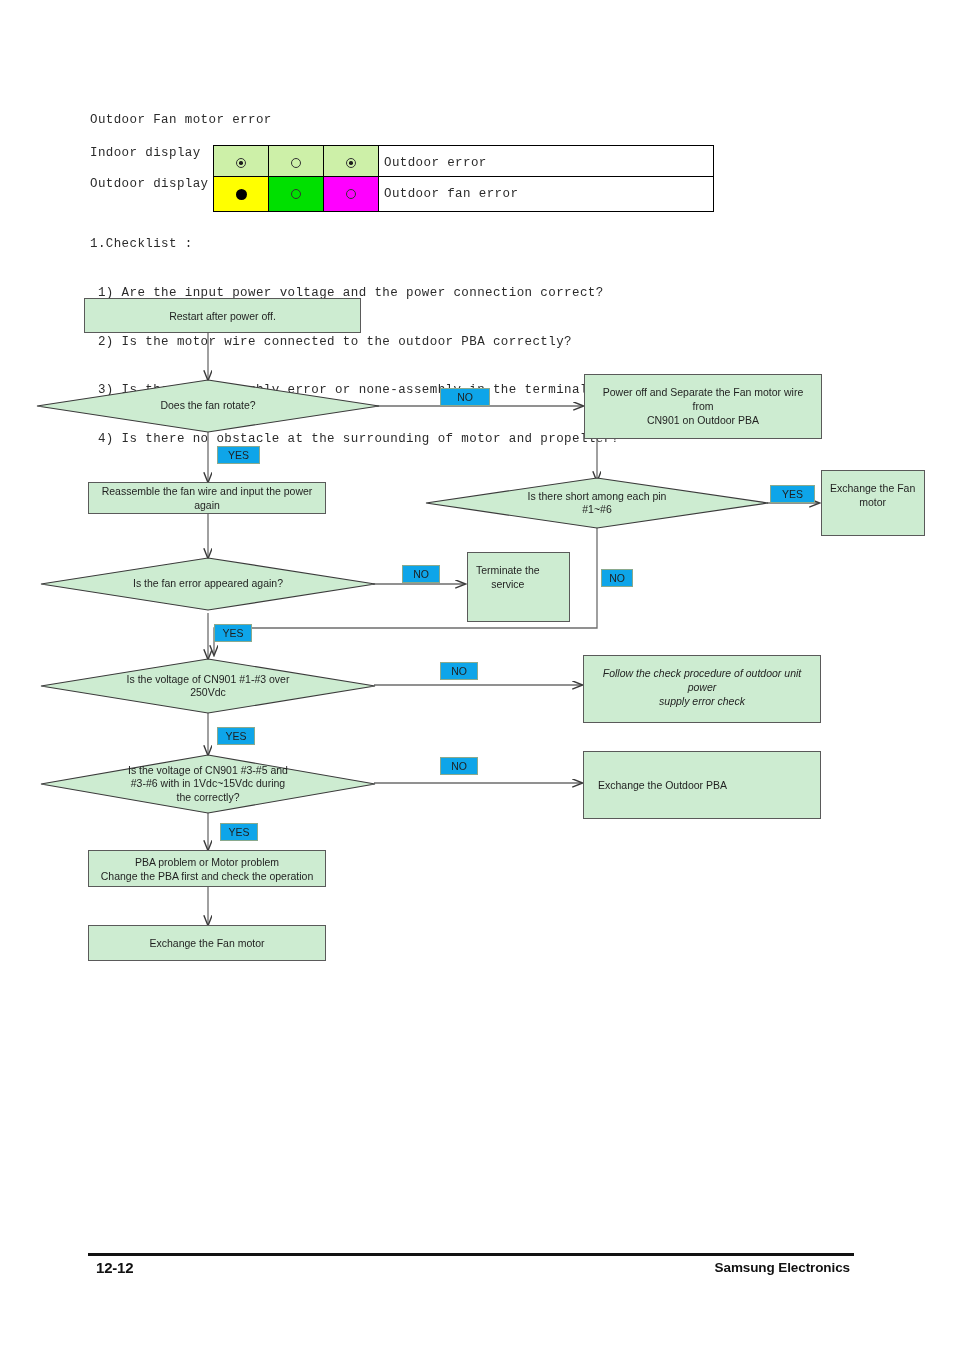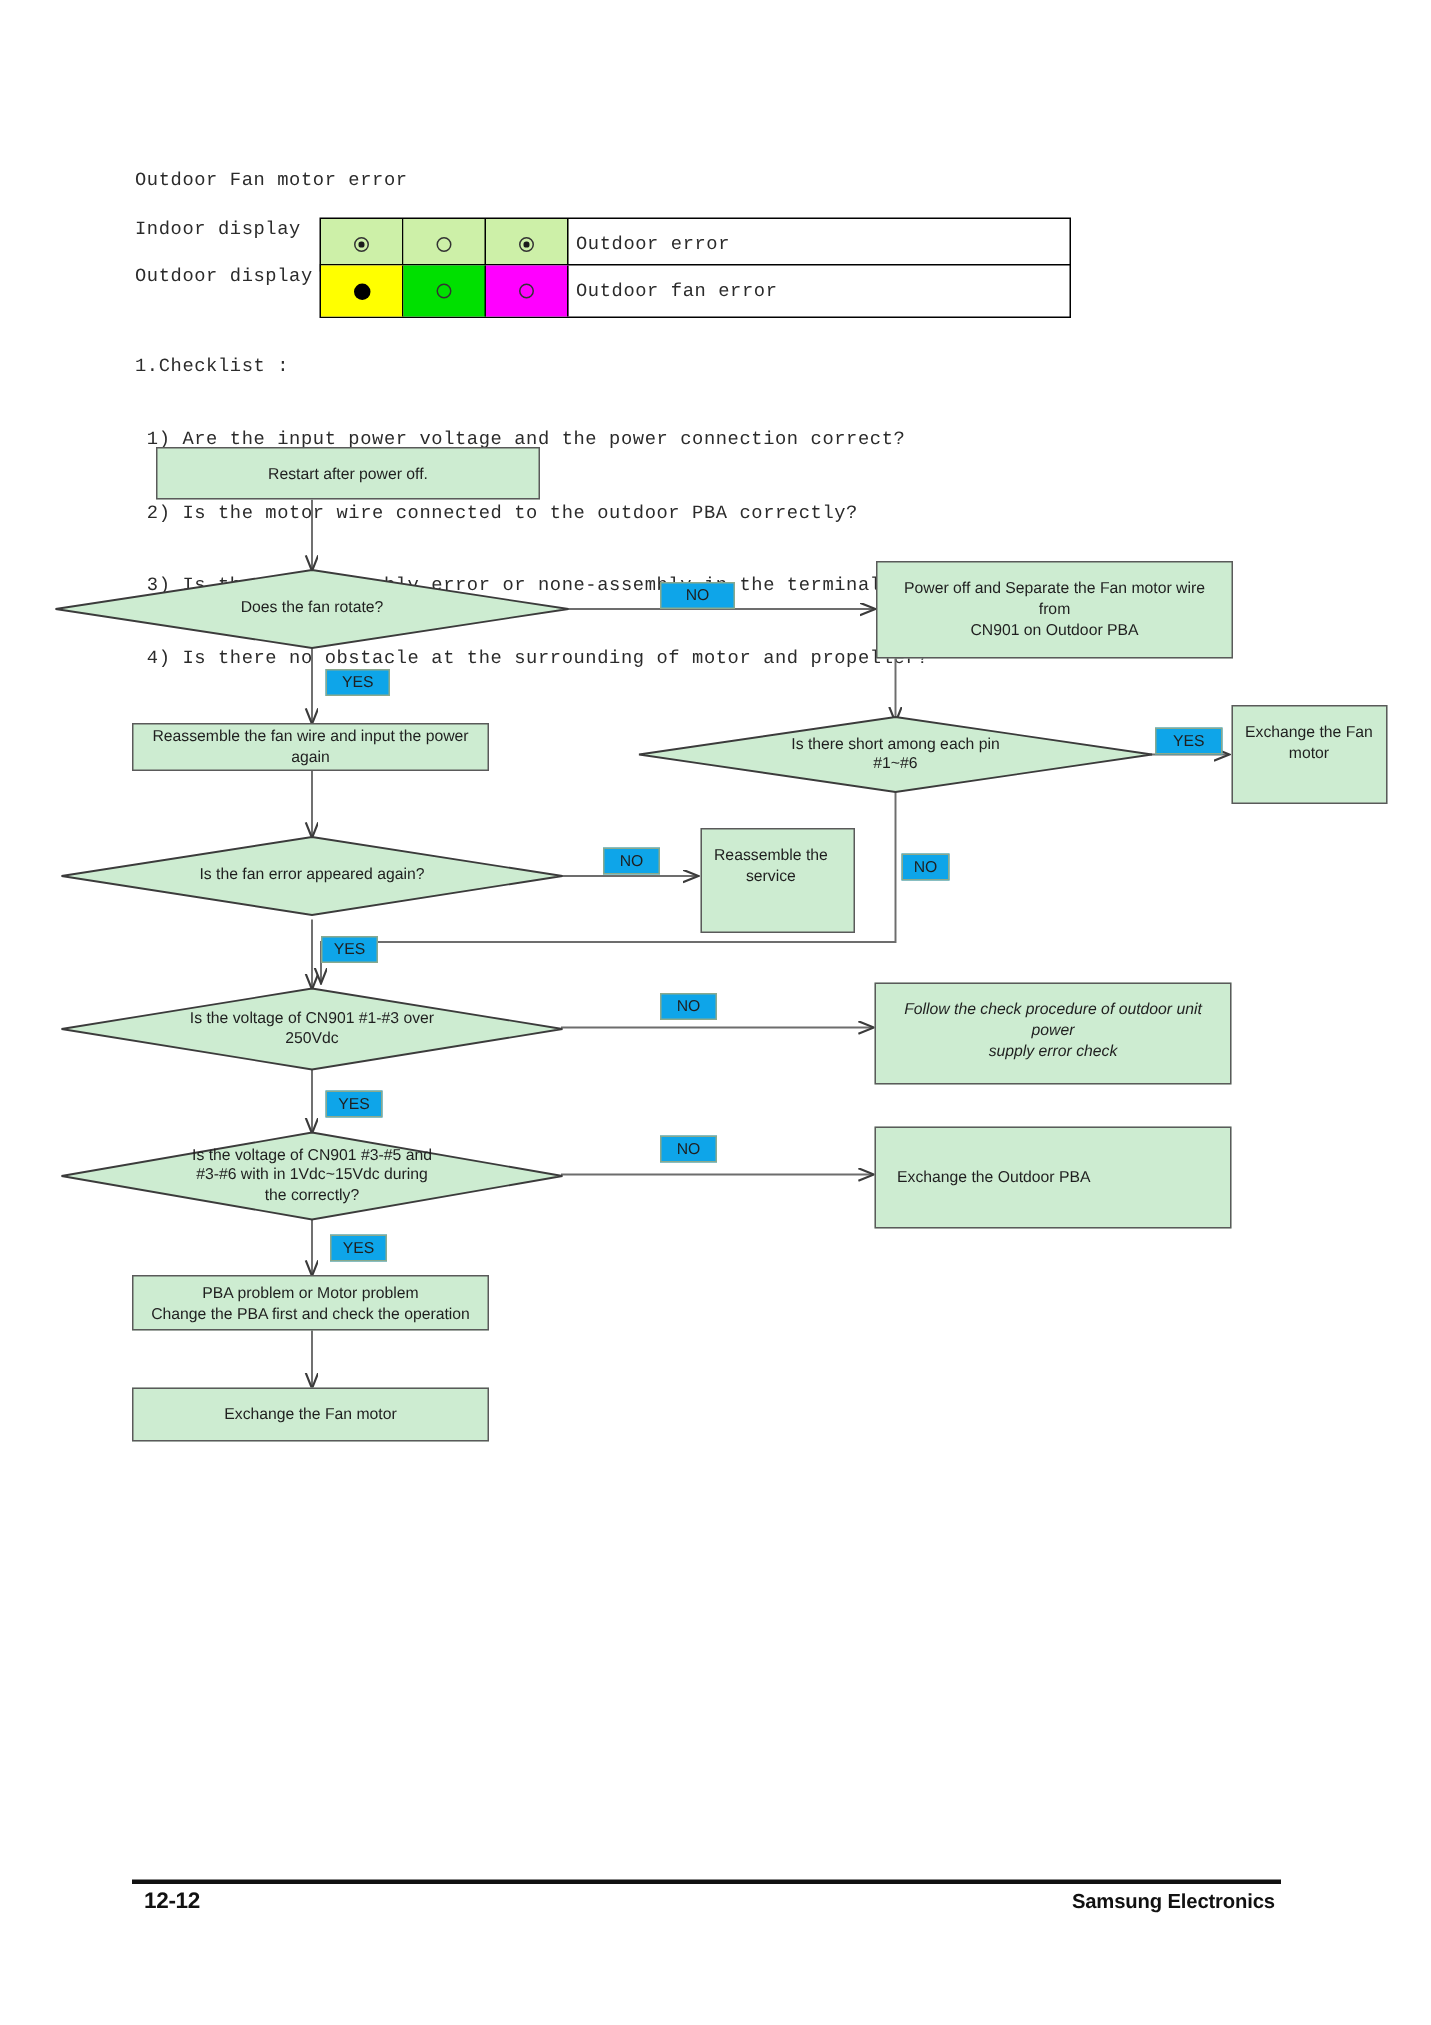--- a/index.html
+++ b/index.html
@@ -275,21 +275,21 @@
     <path d="M597,527 L597,628 L214,628 L214,655"></path>
 
     <path d="M373,584 L465,584"></path>
 
     <path d="M374,685 L582,685"></path>
 
     <path d="M374,783 L582,783"></path>
   </g>
 </svg>
 
-<div class="node center" style="left:104px; top:298px; width:256px; height:35px;justify-content:center;">
+<div class="node center" style="left:84px; top:298px; width:277px; height:35px;justify-content:center;">
   <span>Restart after power off.</span>
 </div>
 
 <div class="diamond" style="left:36px; top:379px; width:344px; height:54px;">
   <svg viewBox="0 0 344 54" preserveAspectRatio="none">
       <polygon points="172,1 343,27 172,53 1,27" fill="#cdecd1" stroke="#3b3b3b" stroke-width="1.2"></polygon>
     </svg>
   <span class="dlabel">Does the fan rotate?</span>
 </div>
 
@@ -332,21 +332,21 @@
       <polygon points="168,1 335,27 168,53 1,27" fill="#cdecd1" stroke="#3b3b3b" stroke-width="1.2"></polygon>
     </svg>
   <span class="dlabel">Is the fan error appeared again?</span>
 </div>
 
 <div class="tag" style="left:402px; top:565px; width:38px;">NO</div>
 <div class="tag" style="left:214px; top:624px; width:38px;">YES</div>
 
 <div class="node left" style="left:467px; top:552px; width:103px; height:70px; padding:10px 8px;">
   <span style="align-self:flex-start;">
-    <span>Reassemble the</span><br>
+    <span>Terminate the</span><br>
     <span>service</span>
   </span>
 </div>
 
 <div class="diamond" style="left:40px; top:658px; width:336px; height:56px;">
   <svg viewBox="0 0 336 56" preserveAspectRatio="none">
       <polygon points="168,1 335,28 168,55 1,28" fill="#cdecd1" stroke="#3b3b3b" stroke-width="1.2"></polygon>
     </svg>
   <span class="dlabel">
     <span>Is the voltage of CN901 #1-#3 over</span><br>

